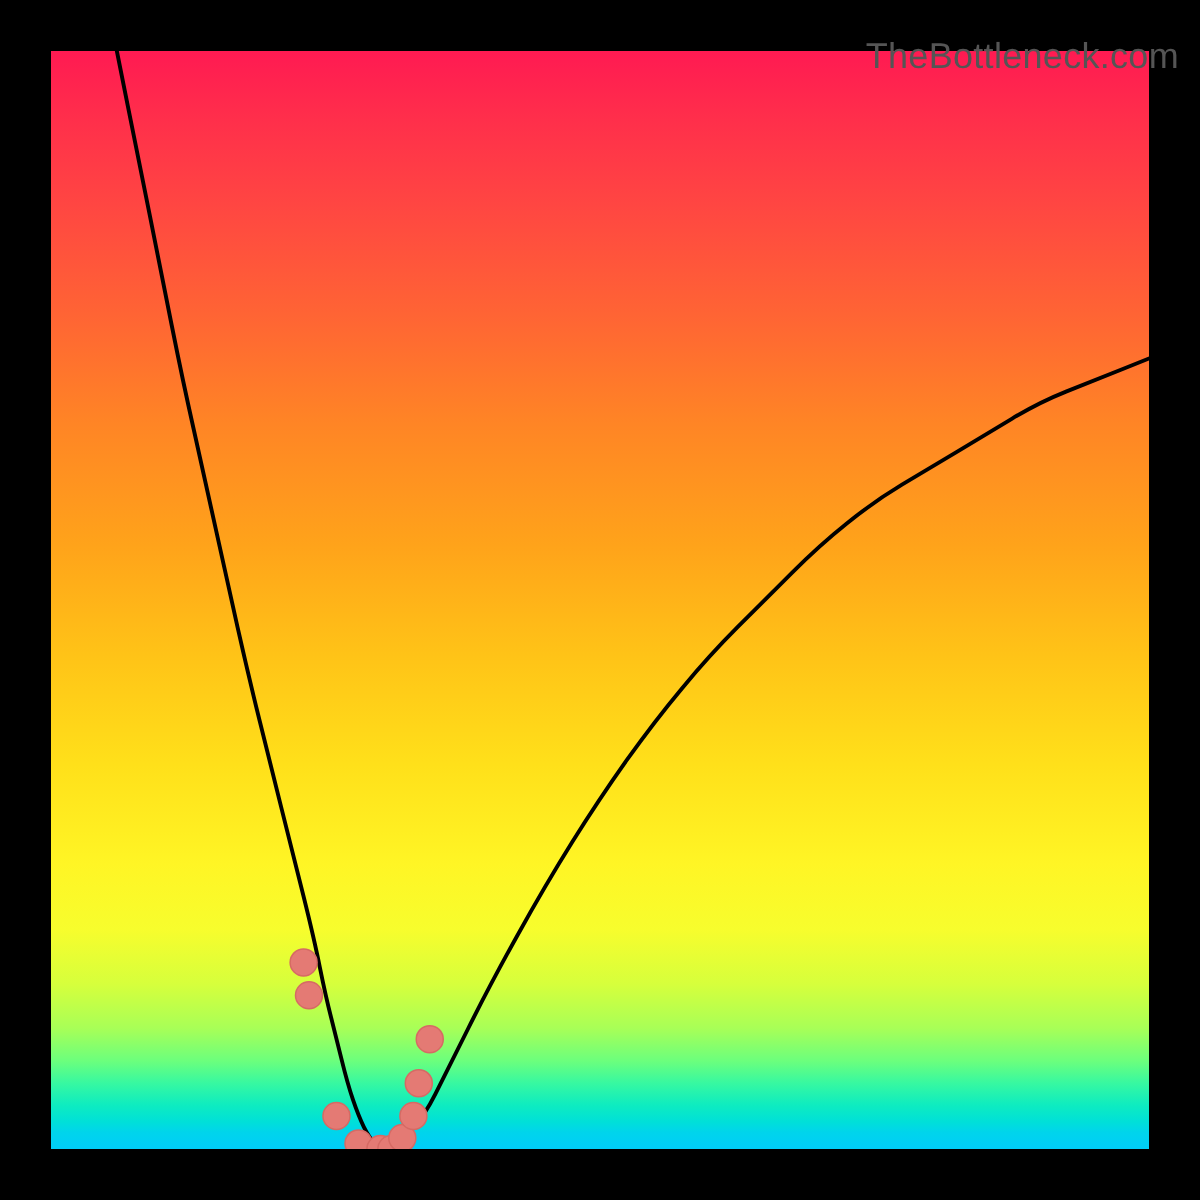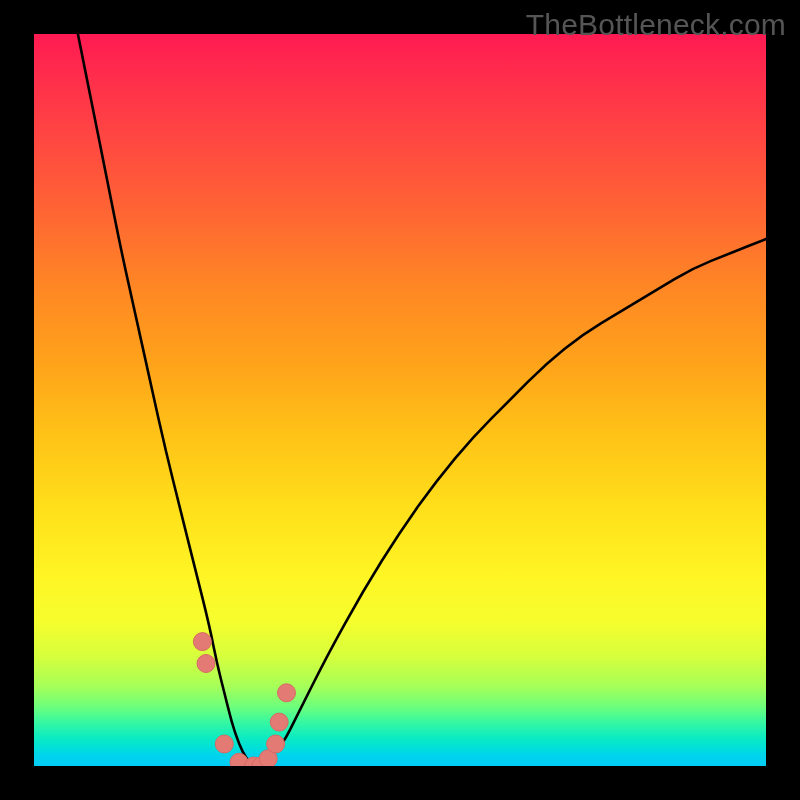--- a/index.html
+++ b/index.html
@@ -55,24 +55,24 @@
     bottom: 0;
     height: 92px;
     background: linear-gradient(to bottom,
       rgba(255,255,255,0.0) 0%,
       rgba(255,255,255,0.0) 15%,
       rgba(255,255,255,0.0) 100%
     );
   }
   .watermark {
     position: absolute;
-    top: 8px;
+    top: 24px;
     right: 14px;
     color: #555;
-    font-size: 30px;
+    font-size: 24px;
     letter-spacing: 0.2px;
     font-weight: 500;
   }
   svg.curve {
     position: absolute;
     left: 0; top: 0;
     width: 732px; height: 732px;
     overflow: visible;
   }
 </style>

